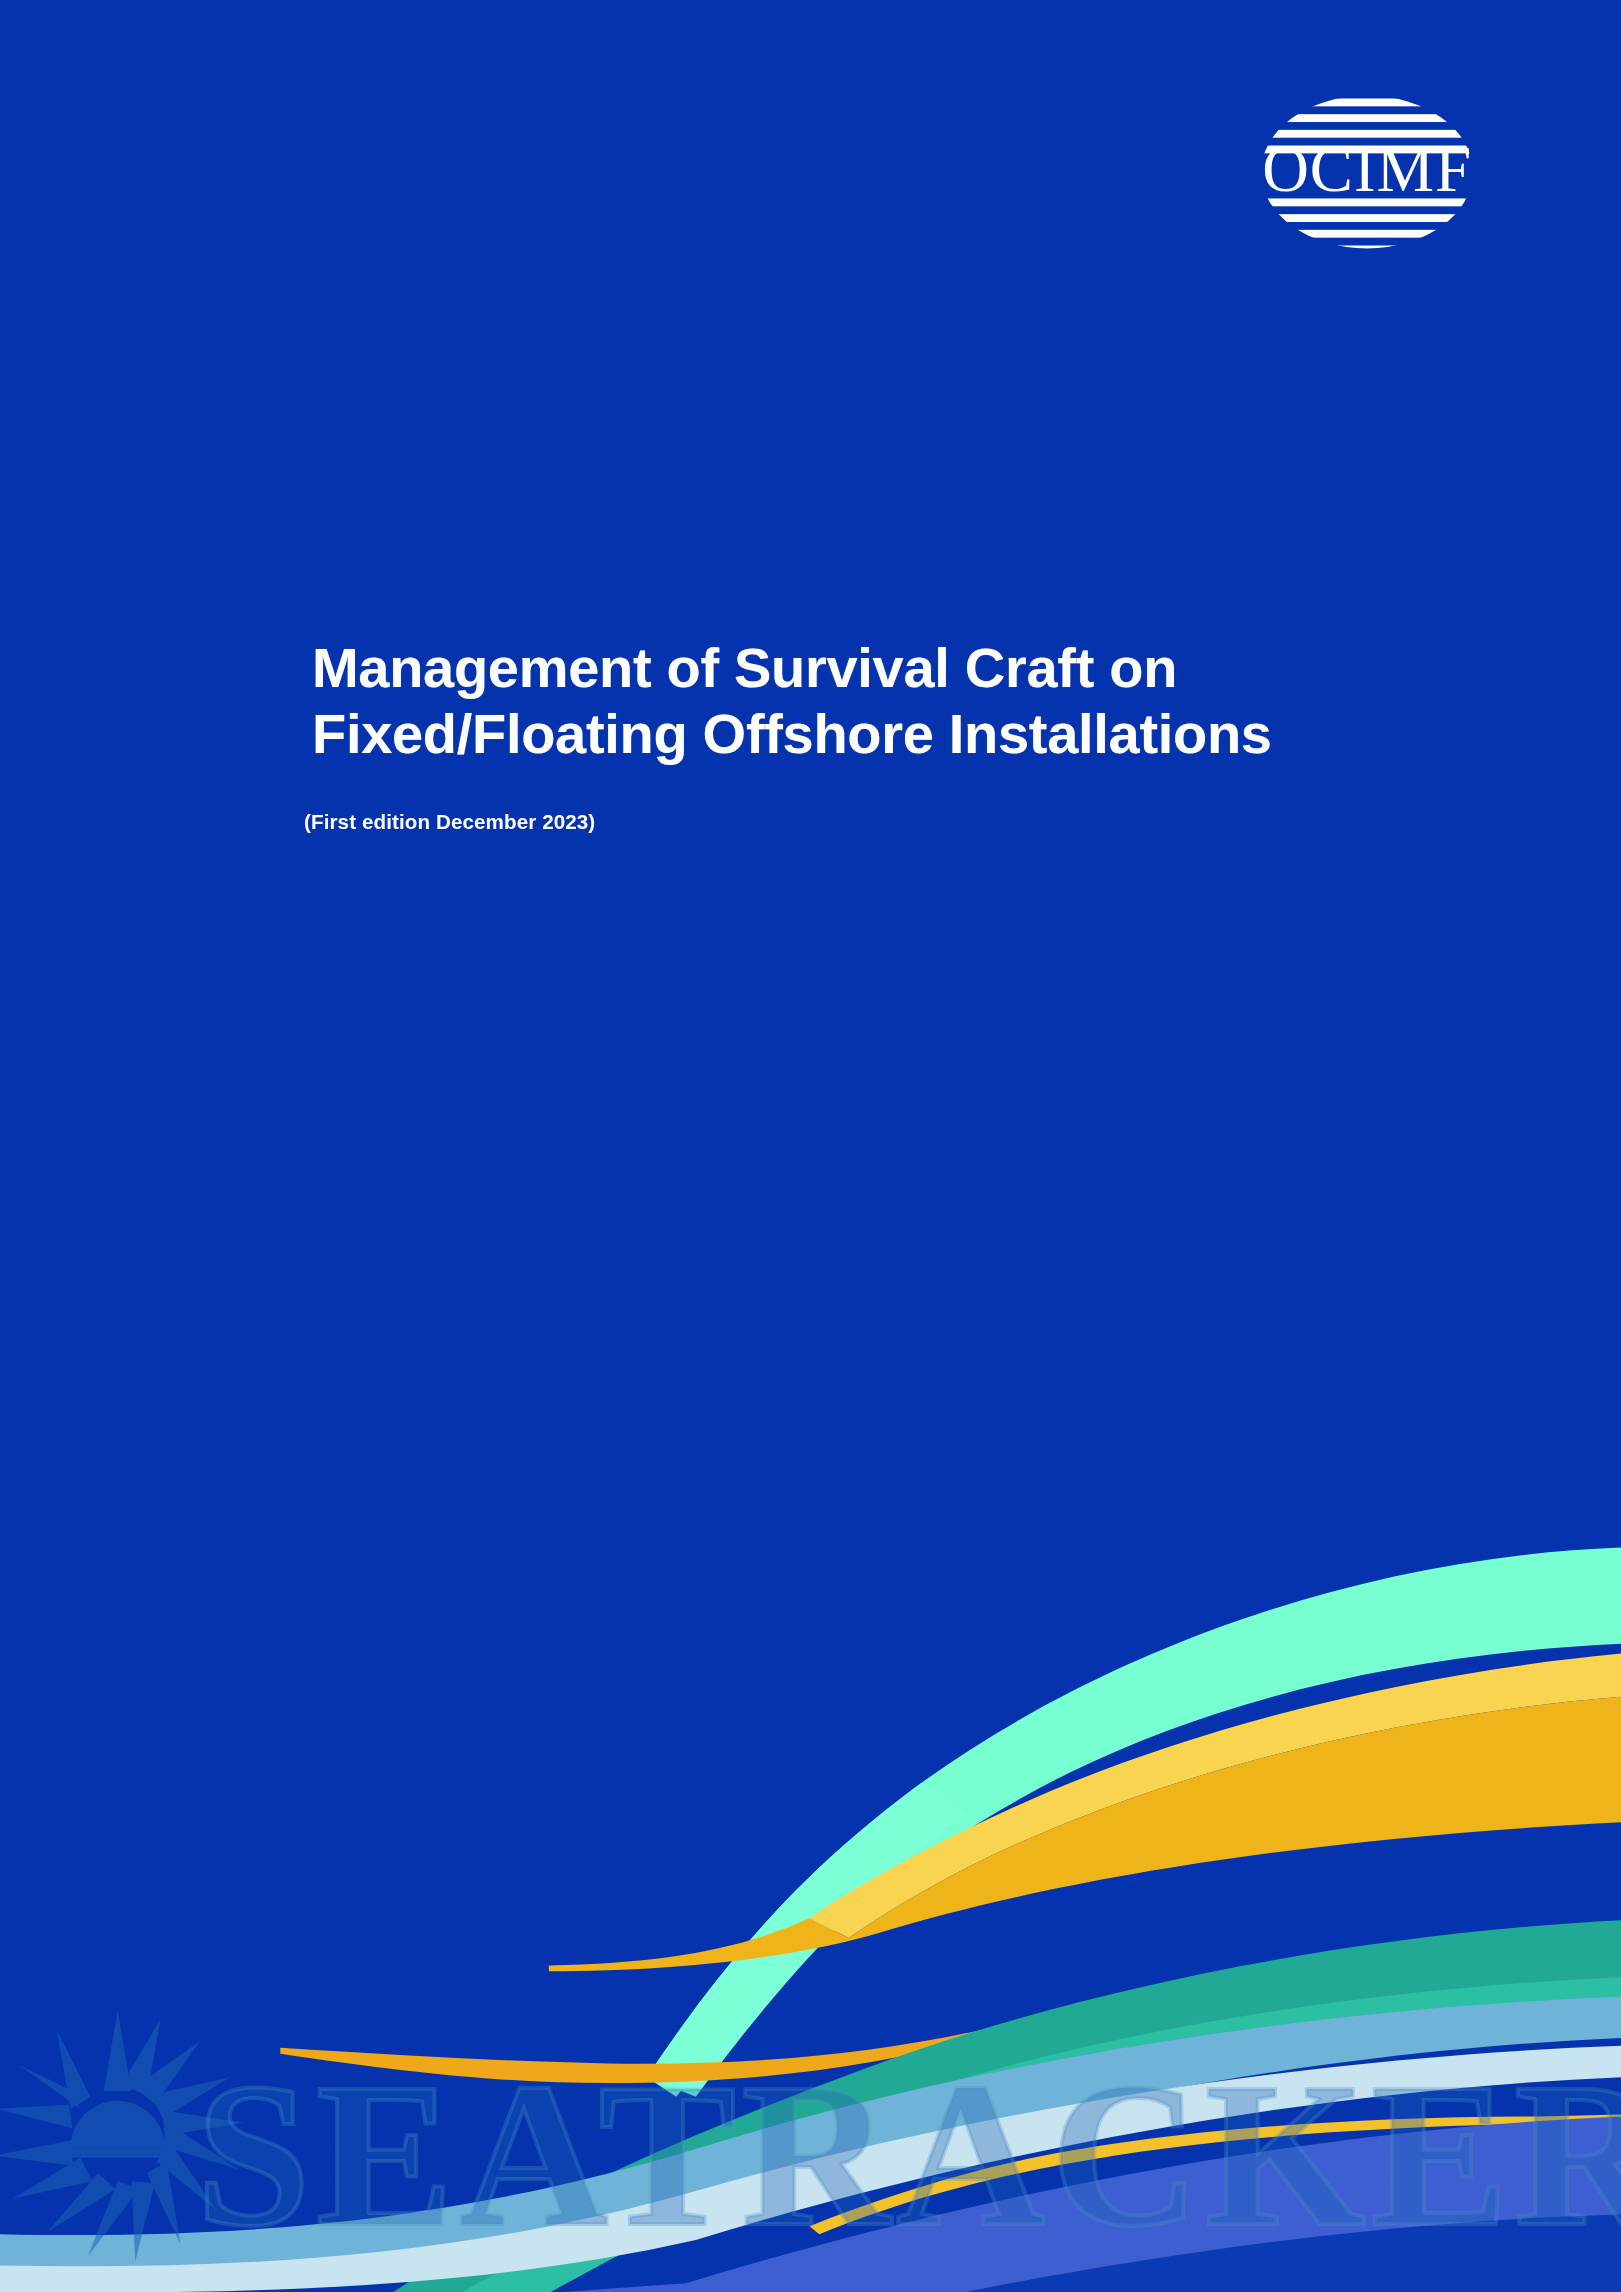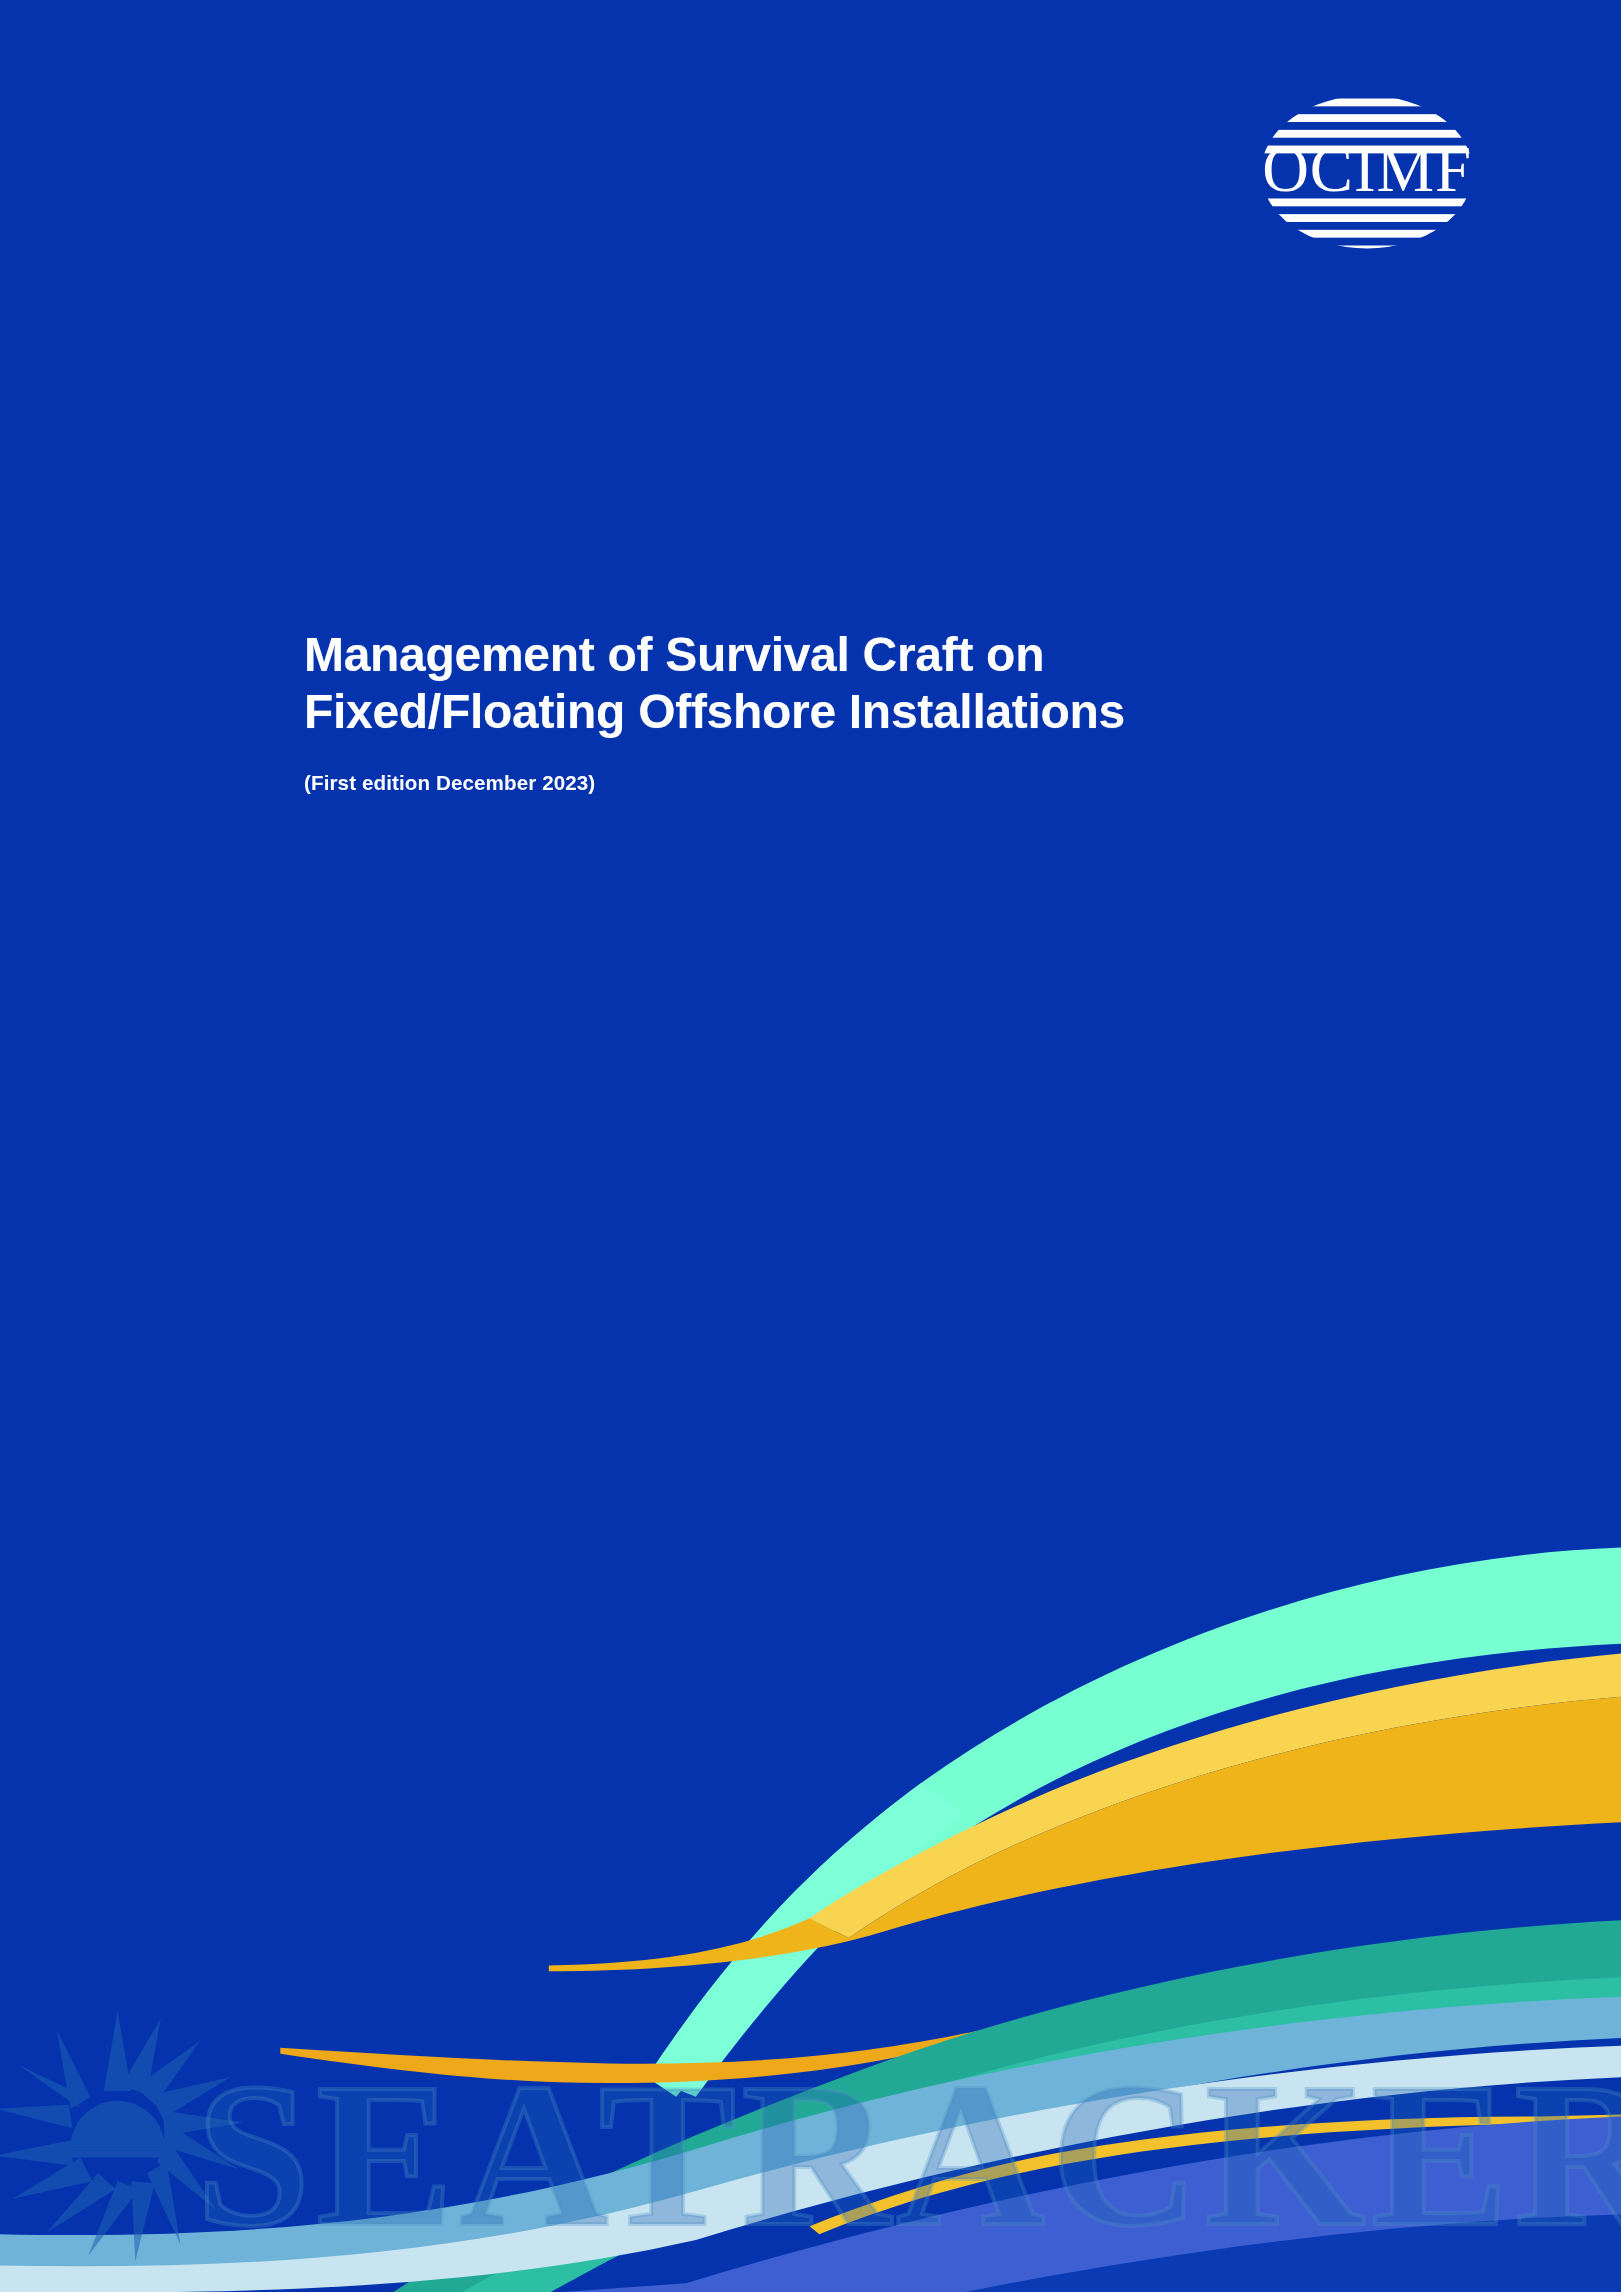--- a/index.html
+++ b/index.html
@@ -28,42 +28,42 @@
   #logo svg { display: block; width: 294px; height: 196px; }
 
   
   #title-block {
     position: absolute;
     left: 304px;
     top: 627px;
     width: 1078px;
   }
   #doc-title {
-    margin: 0;
+    margin: 8px;
     color: #ffffff;
     font-family: "Liberation Sans", sans-serif;
     font-weight: bold;
-    font-size: 48px;
+    font-size: 56px;
     line-height: 1.18;
     letter-spacing: -0.3px;
     max-width: 990px;
     text-shadow: 0 0 1px rgba(255,255,255,0.35);
   }
   #doc-subtitle {
     margin: 21.6px 0 0 0;
     color: #ffffff;
     font-family: "Liberation Sans", sans-serif;
     font-weight: bold;
     font-size: 40px;
     line-height: 1.2;
     letter-spacing: -0.2px;
     text-shadow: 0 0 1px rgba(255,255,255,0.35);
   }
   #doc-edition {
-    margin: 31px 0 0 0;
+    margin: 43px 0 0 0;
     color: #ffffff;
     font-family: "Liberation Sans", sans-serif;
     font-weight: bold;
     font-size: 20.6px;
     letter-spacing: 0.1px;
   }
 
   
   #waves {
     position: absolute;

